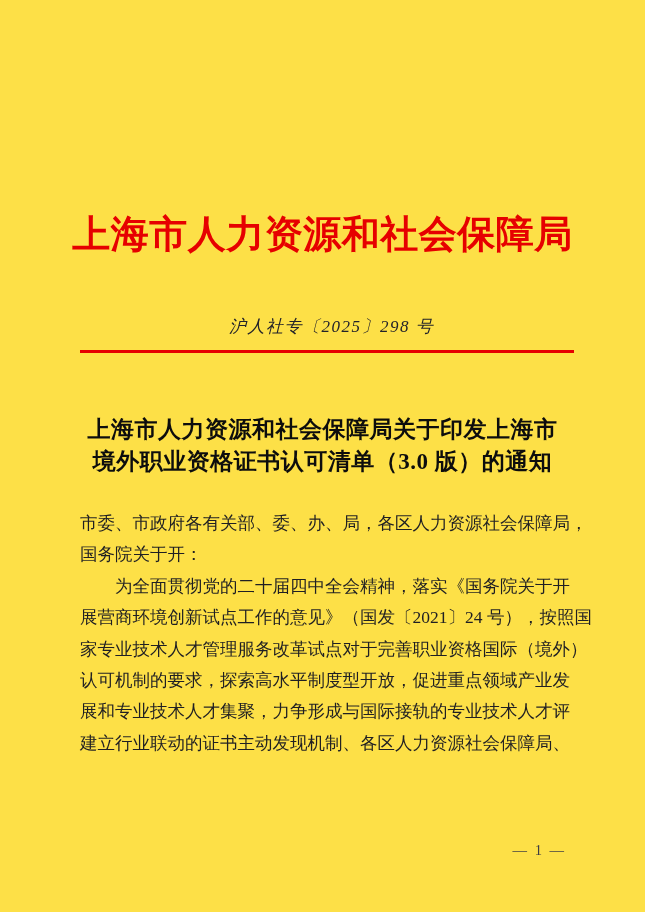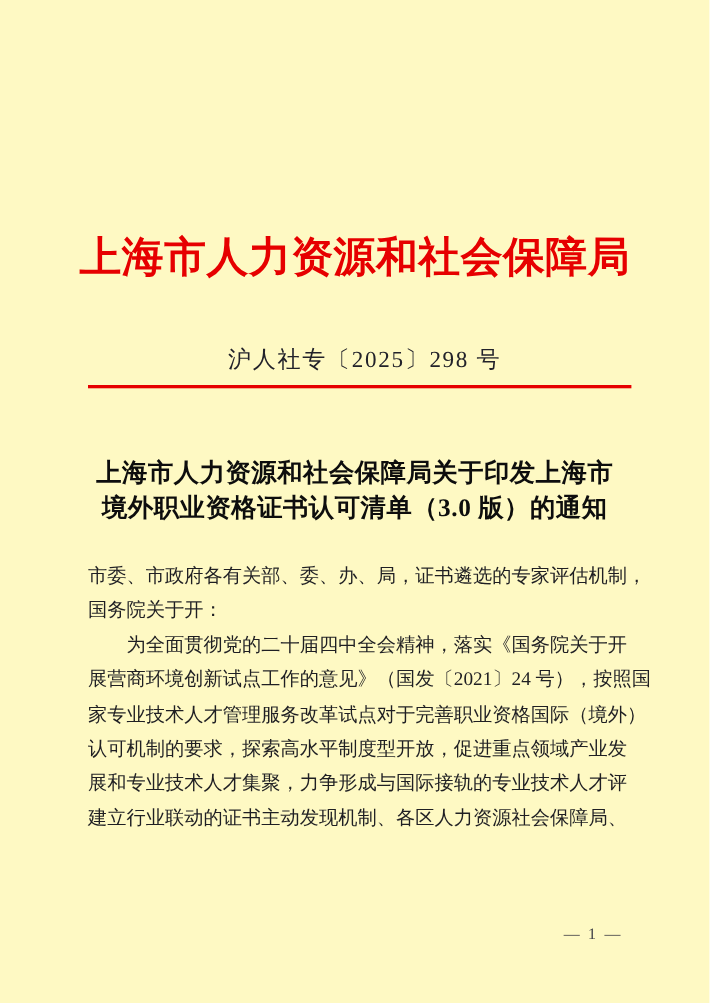--- a/index.html
+++ b/index.html
@@ -2,21 +2,21 @@
 <html><head>
 <meta charset="utf-8">
 <style>
   * { margin: 0; padding: 0; box-sizing: border-box; }
   html, body { background: #ffffff; }
   .page {
     position: relative;
     width: 645px;
     height: 912px;
     margin: 0 auto;
-    background: #fef9c3;
+    background: #fde047;
     font-family: "Liberation Serif", "DejaVu Serif", serif;
     overflow: hidden;
   }
   .agency-title {
     position: absolute;
     top: 208px;
     left: 0;
     right: 0;
     text-align: center;
     font-size: 38px;
@@ -25,26 +25,27 @@
     color: #e60000;
     letter-spacing: 0.5px;
     white-space: nowrap;
   }
   .doc-number {
     position: absolute;
     top: 314px;
     left: 0;
     right: 0;
     text-align: center;
-    font-size: 21px;
+    font-size: 17px;
     line-height: 26px;
     color: #22222a;
     letter-spacing: 1.5px;
     text-indent: 18px; 
     white-space: nowrap;
+    font-style: italic;
   }
   .red-rule {
     position: absolute;
     top: 350px;
     left: 80px;
     width: 494px;
     height: 3px;
     background: #e60000;
   }
   .doc-title {
@@ -100,21 +101,21 @@
   <div class="doc-number">沪人社专〔2025〕298 号</div>
 
   <div class="red-rule"></div>
 
   <div class="doc-title">
     <div class="t-line">上海市人力资源和社会保障局关于印发上海市</div>
     <div class="t-line">境外职业资格证书认可清单（3.0 版）的通知</div>
   </div>
 
   <div class="body-text">
-    <div class="body-line">市委、市政府各有关部、委、办、局，证书遴选的专家评估机制，</div>
+    <div class="body-line">市委、市政府各有关部、委、办、局，各区人力资源社会保障局，</div>
     <div class="body-line plain">国务院关于开：</div>
     <div class="body-line">　　为全面贯彻党的二十届四中全会精神，落实《国务院关于开</div>
     <div class="body-line">展营商环境创新试点工作的意见》（国发〔2021〕24 号），按照国</div>
     <div class="body-line">家专业技术人才管理服务改革试点对于完善职业资格国际（境外）</div>
     <div class="body-line">认可机制的要求，探索高水平制度型开放，促进重点领域产业发</div>
     <div class="body-line">展和专业技术人才集聚，力争形成与国际接轨的专业技术人才评</div>
     <div class="body-line">建立行业联动的证书主动发现机制、各区人力资源社会保障局、</div>
   </div>
 
   <div class="page-number">— 1 —</div>

